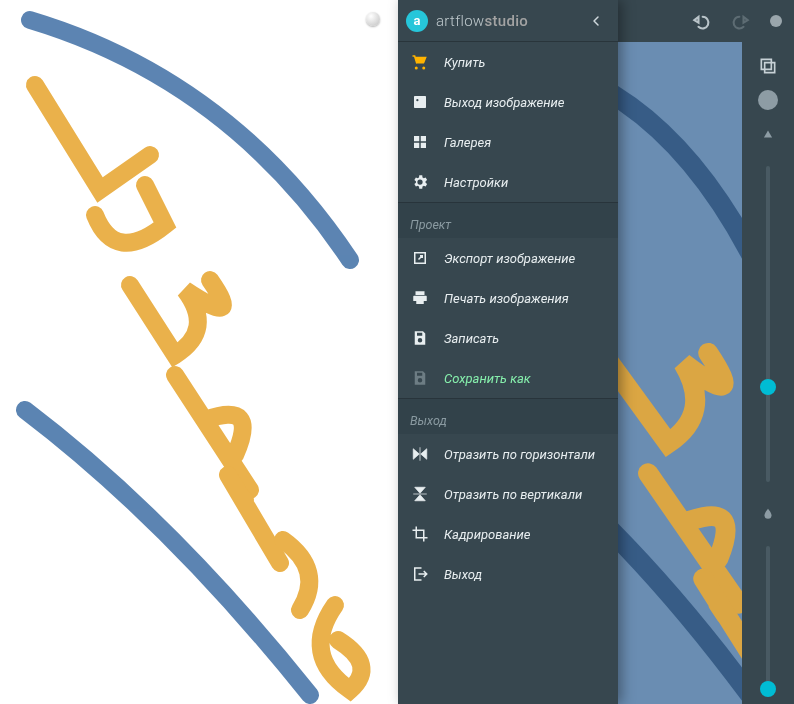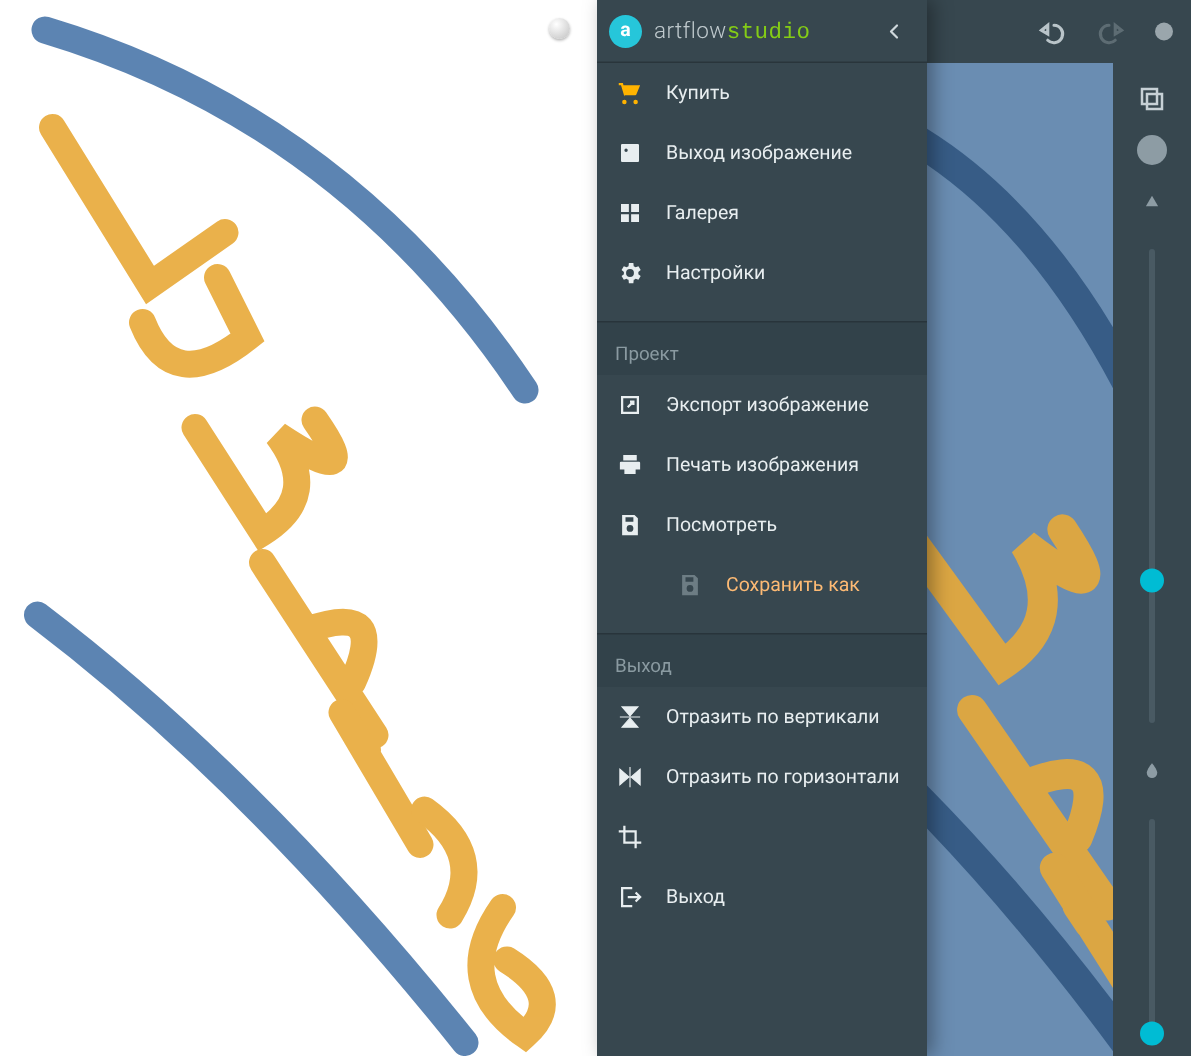--- a/index.html
+++ b/index.html
@@ -65,56 +65,55 @@
     width: 22px; height: 22px;
     border-radius: 11px;
     background: #26c6da;
     display: inline-flex;
     align-items: center; justify-content: center;
     font-weight: 700;
     color: #fff;
     font-size: 13px;
   }
   .brand { flex: 1; font-size: 15px; letter-spacing: .3px; color:#bfc9cd; font-weight:300;}
-  .brand .bold { color:#84cc16; font-weight:500;font-family:Liberation Mono, monospace; }
+  .brand .bold { color:#a3a3a3; font-weight:500; }
   .chevron-back {
     width: 28px; height: 28px;
     display:flex; align-items:center; justify-content:center;
     cursor:pointer;
   }
 
-  .drawer-scroll { flex:1; overflow:hidden; }
+  .drawer-scroll { flex:1; overflow:hidden;font-style:italic; }
 
   .menu-item {
     display: flex;
     align-items: center;
     height: 40px;
     padding: 0 12px;
     gap: 14px;
     cursor: pointer;
     color: #e8eef0;
   }
-  .menu-item.disabled { color: #fdba74; cursor: default; margin-left: 40px; }
+  .menu-item.disabled { color: #86efac; cursor: default; }
   .menu-item .mi-icon {
     width: 20px; height: 20px;
     display:flex; align-items:center; justify-content:center;
     flex: 0 0 20px;
   }
   .menu-item .mi-icon svg { width: 18px; height: 18px; }
   .menu-item.buy .mi-icon { color: #ffb300; }
   .menu-item.watch .mi-icon { color: #ffb300; }
   .menu-item .mi-label { flex:1; white-space:nowrap; overflow:hidden; text-overflow:ellipsis;}
 
   .section-label {
     padding: 14px 12px 6px 12px;
     font-size: 12.5px;
     color: #8a9aa1;
     background: #32424a;
     border-top: 1px solid rgba(0,0,0,.2);
-    margin-top: 12px;
   }
 
   
   .app-canvas {
     flex: 1;
     position: relative;
     background: #2e3b42;
     overflow:hidden;
   }
   .app-canvas .topbar {
@@ -288,58 +287,59 @@
         </span>
         <span class="mi-label">Печать изображения</span>
       </div>
 
       <div class="menu-item">
         <span class="mi-icon">
           <svg viewBox="0 0 24 24">
               <path fill="#e8eef0" d="M5 3h11l3 3v15H5zM8 5v4h7V5zm4 7a3 3 0 103 3 3 3 0 00-3-3z"></path>
             </svg>
         </span>
-        <span class="mi-label">Посмотреть</span>
+        <span class="mi-label">Записать</span>
       </div>
 
       <div class="menu-item disabled">
         <span class="mi-icon">
           <svg viewBox="0 0 24 24">
               <path fill="#6d7d84" d="M5 3h11l3 3v15H5zM8 5v4h7V5zm4 7a3 3 0 103 3 3 3 0 00-3-3z"></path>
             </svg>
         </span>
         <span class="mi-label">Сохранить как</span>
       </div>
 
       <div class="section-label">Выход</div>
 
       <div class="menu-item">
         <span class="mi-icon">
           <svg viewBox="0 0 24 24">
+              <path fill="#e8eef0" d="M3 5l8 7-8 7zM21 5l-8 7 8 7zM12 3v18" stroke="#e8eef0" stroke-width="1"></path>
+            </svg>
+        </span>
+        <span class="mi-label">Отразить по горизонтали</span>
+      </div>
+
+      <div class="menu-item">
+        <span class="mi-icon">
+          <svg viewBox="0 0 24 24">
               <path fill="#e8eef0" d="M5 3l7 8 7-8zM5 21l7-8 7 8zM3 12h18" stroke="#e8eef0" stroke-width="1"></path>
             </svg>
         </span>
         <span class="mi-label">Отразить по вертикали</span>
       </div>
 
       <div class="menu-item">
         <span class="mi-icon">
           <svg viewBox="0 0 24 24">
-              <path fill="#e8eef0" d="M3 5l8 7-8 7zM21 5l-8 7 8 7zM12 3v18" stroke="#e8eef0" stroke-width="1"></path>
-            </svg>
-        </span>
-        <span class="mi-label">Отразить по горизонтали</span>
-      </div>
-
-      <div class="menu-item">
-        <span class="mi-icon">
-          <svg viewBox="0 0 24 24">
               <path fill="none" stroke="#e8eef0" stroke-width="2" d="M7 2v15h15M17 22V7H2"></path>
             </svg>
         </span>
+        <span class="mi-label">Кадрирование</span>
       </div>
 
       <div class="menu-item">
         <span class="mi-icon">
           <svg viewBox="0 0 24 24">
               <path fill="none" stroke="#e8eef0" stroke-width="2" d="M14 4h-9v16h9M10 12h11M17 8l4 4-4 4"></path>
             </svg>
         </span>
         <span class="mi-label">Выход</span>
       </div>

